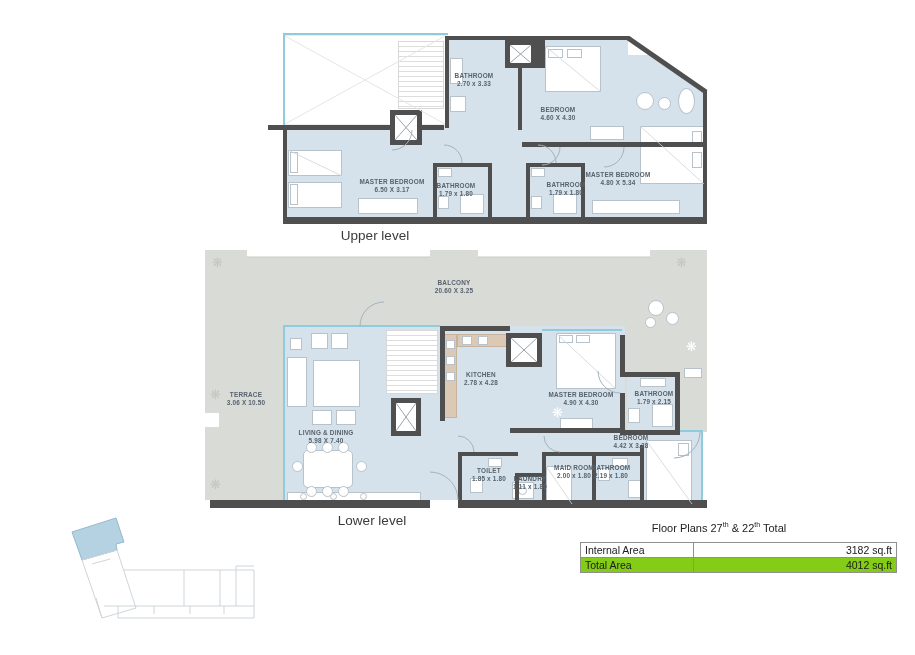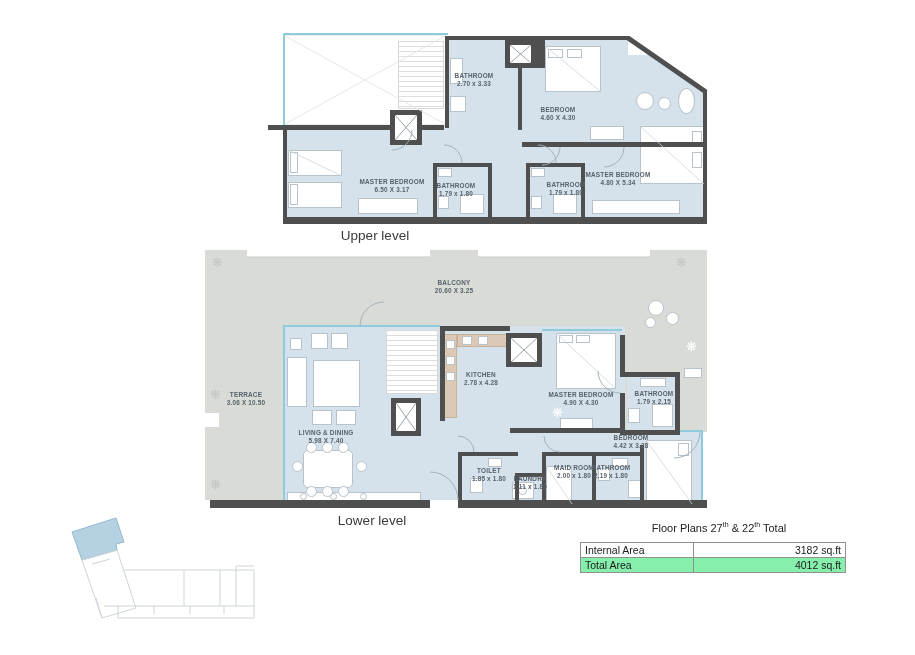--- a/index.html
+++ b/index.html
@@ -21,25 +21,25 @@
   .rlabel{position:absolute;z-index:8;transform:translate(-50%,-50%);text-align:center;white-space:nowrap;
     font-weight:bold;font-size:6.4px;line-height:7.6px;color:#57626c;letter-spacing:.2px}
   .rlabel span{display:block}
   .plant{position:absolute;z-index:7;font-size:13px;line-height:13px;color:#c2c8c2}
   .plant.white{color:#fff}
   .lvl{position:absolute;z-index:8;transform:translate(-50%,-50%);font-size:13.5px;color:#3a3a3a}
   .tb{position:absolute;left:580px;top:517px;width:278px;z-index:8}
   .tb-title{font-size:23px;color:#111;text-align:center;letter-spacing:.4px}
   .tb-sub{font-size:11px;color:#222;text-align:center;margin-top:4px}
   .tb-sub sup{font-size:7px}
-  table.area{width:266px;border-collapse:collapse;margin-top:8px;font-size:10.5px;color:#1a1a1a;table-layout:fixed}
+  table.area{width:317px;border-collapse:collapse;margin-top:8px;font-size:10.5px;color:#1a1a1a;table-layout:fixed}
   table.area td{border:1px solid #8f8f8f;height:15px;padding:0 4px;overflow:hidden}
   table.area td.lab{width:113px}
   table.area td.val{text-align:right}
-  tr.total td{background:#86efac}
+  tr.total td{background:#84cc16}
 </style>
 </head>
 <body>
 
 <div id="canvas">
 
   <div>
 
     <div class="r" style="left:448px;top:38px;width:74px;height:110px"></div>
     <div class="r" style="left:522px;top:38px;width:106px;height:110px"></div>

